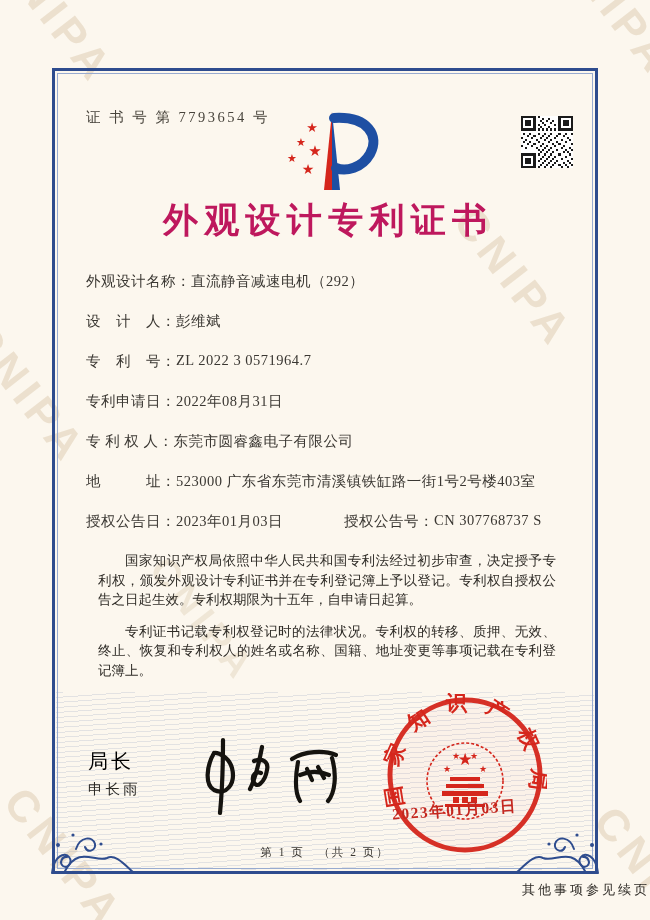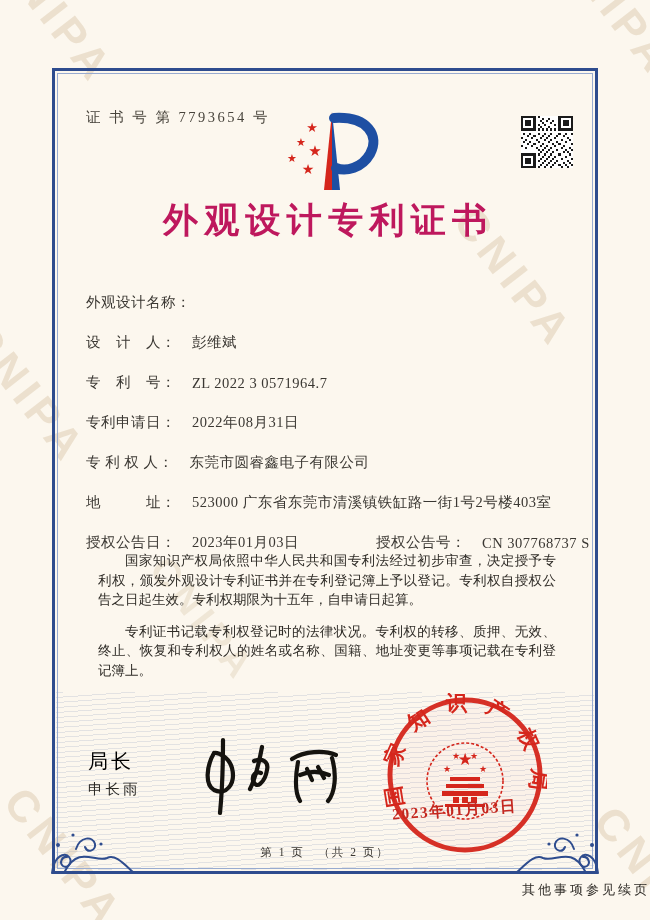--- a/index.html
+++ b/index.html
@@ -17,21 +17,21 @@
   
   .guilloche{position:absolute;left:56px;top:692px;width:538px;height:178px;z-index:0;
          background:repeating-linear-gradient(176deg,rgba(125,142,180,0.20) 0 1px,transparent 1px 5px);}
   .content{position:absolute;left:0;top:0;width:100%;height:100%;z-index:2;}
   .cert-no{position:absolute;left:86px;top:108px;font-size:14.5px;letter-spacing:2.5px;color:#48443c;}
   .logo{position:absolute;left:268px;top:110px;width:112px;height:84px;}
   .qr{position:absolute;left:521px;top:116px;width:52px;height:52px;}
   .title{position:absolute;left:52px;top:197px;width:546px;text-align:center;
          font-size:35px;font-weight:bold;letter-spacing:0.18em;text-indent:0.18em;color:#be185d;}
   .fields{position:absolute;left:86px;top:272px;width:486px;font-size:14.5px;letter-spacing:0.5px;color:#3a3732;}
-  .frow{display:flex;height:40px;align-items:flex-end;white-space:nowrap;gap:16px;}
+  .frow{display:flex;height:40px;align-items:flex-start;white-space:nowrap;}
   .flabel{flex:0 0 auto;}
   .fvalue{flex:0 0 auto;}
   .grant .fvalue{width:168px;}
   .paras{position:absolute;left:86px;top:539px;width:482px;font-size:13.5px;line-height:19.5px;
          color:#2f2c27;text-align:justify;}
   .paras p{margin:12px;text-indent:2em;}
   .sig-title{position:absolute;left:88px;top:748px;font-size:20px;letter-spacing:3px;color:#000000;}
   .sig-name{position:absolute;left:88px;top:780px;font-size:14.5px;letter-spacing:3px;color:#2c2a26;}
   .sig-hand{position:absolute;left:192px;top:735px;width:175px;height:82px;}
   .seal{position:absolute;left:383px;top:693px;width:164px;height:164px;z-index:3;}
@@ -97,20 +97,21 @@
           <rect x="2" y="20" width="3" height="3"></rect>
         <path d="M8,0h1v1h-1z M10,1h1v1h-1z M13,1h1v1h-1z M9,2h1v1h-1z M12,2h1v1h-1z M15,2h1v1h-1z M10,3h1v1h-1z M14,3h1v1h-1z M8,4h1v1h-1z M11,4h1v1h-1z M16,4h1v1h-1z M9,5h1v1h-1z M13,5h1v1h-1z M8,6h1v1h-1z M10,6h1v1h-1z M12,6h1v1h-1z M14,6h1v1h-1z M16,6h1v1h-1z M1,8h1v1h-1z M4,8h1v1h-1z M8,8h1v1h-1z M11,8h1v1h-1z M14,8h1v1h-1z M18,8h1v1h-1z M21,8h1v1h-1z M24,8h1v1h-1z M3,9h1v1h-1z M6,9h1v1h-1z M10,9h1v1h-1z M13,9h1v1h-1z M17,9h1v1h-1z M20,9h1v1h-1z M0,10h1v1h-1z M5,10h1v1h-1z M9,10h1v1h-1z M12,10h1v1h-1z M16,10h1v1h-1z M22,10h1v1h-1z M2,11h1v1h-1z M7,11h1v1h-1z M11,11h1v1h-1z M14,11h1v1h-1z M19,11h1v1h-1z M23,11h1v1h-1z M1,12h1v1h-1z M4,12h1v1h-1z M8,12h1v1h-1z M13,12h1v1h-1z M17,12h1v1h-1z M21,12h1v1h-1z M3,13h1v1h-1z M6,13h1v1h-1z M10,13h1v1h-1z M15,13h1v1h-1z M18,13h1v1h-1z M24,13h1v1h-1z M0,14h1v1h-1z M5,14h1v1h-1z M9,14h1v1h-1z M12,14h1v1h-1z M16,14h1v1h-1z M20,14h1v1h-1z M2,15h1v1h-1z M7,15h1v1h-1z M11,15h1v1h-1z M14,15h1v1h-1z M19,15h1v1h-1z M23,15h1v1h-1z M8,16h1v1h-1z M10,16h1v1h-1z M13,16h1v1h-1z M17,16h1v1h-1z M21,16h1v1h-1z M24,16h1v1h-1z M9,17h1v1h-1z M12,17h1v1h-1z M15,17h1v1h-1z M20,17h1v1h-1z M22,17h1v1h-1z M8,18h1v1h-1z M11,18h1v1h-1z M14,18h1v1h-1z M18,18h1v1h-1z M23,18h1v1h-1z M10,19h1v1h-1z M13,19h1v1h-1z M16,19h1v1h-1z M21,19h1v1h-1z M9,20h1v1h-1z M12,20h1v1h-1z M15,20h1v1h-1z M19,20h1v1h-1z M24,20h1v1h-1z M8,21h1v1h-1z M11,21h1v1h-1z M14,21h1v1h-1z M17,21h1v1h-1z M22,21h1v1h-1z M10,22h1v1h-1z M13,22h1v1h-1z M16,22h1v1h-1z M20,22h1v1h-1z M23,22h1v1h-1z M9,23h1v1h-1z M12,23h1v1h-1z M15,23h1v1h-1z M18,23h1v1h-1z M21,23h1v1h-1z M24,23h1v1h-1z M8,24h1v1h-1z M11,24h1v1h-1z M14,24h1v1h-1z M19,24h1v1h-1z M22,24h1v1h-1z"></path>
       </g>
     </svg>
 
     <div class="title">外观设计专利证书</div>
 
     <div class="fields">
       <div class="frow">
         <span class="flabel">外观设计名称：</span>
+        <span class="fvalue">直流静音减速电机（292）</span>
       </div>
       <div class="frow">
         <span class="flabel">设　计　人：</span>
         <span class="fvalue">彭维斌</span>
       </div>
       <div class="frow">
         <span class="flabel">专　利　号：</span>
         <span class="fvalue">ZL 2022 3 0571964.7</span>
       </div>
       <div class="frow">

